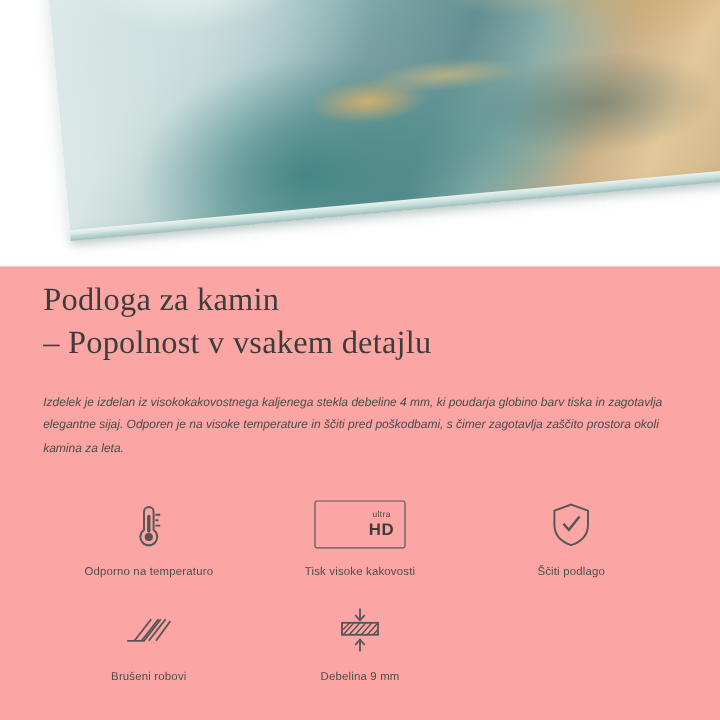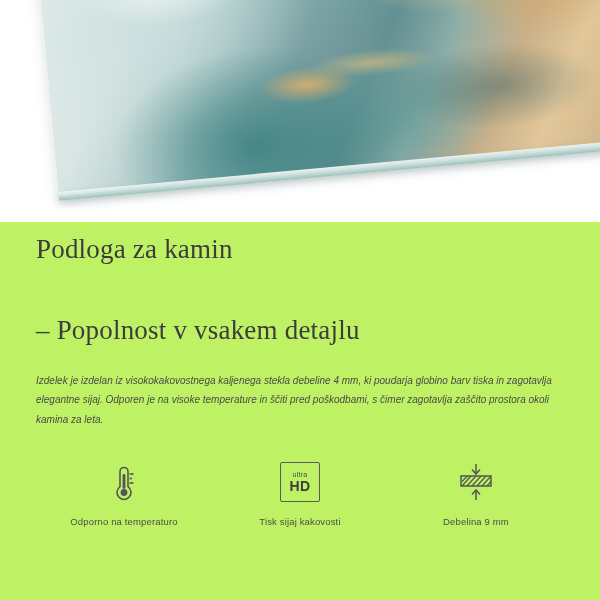--- a/index.html
+++ b/index.html
@@ -12,21 +12,21 @@
     background: #ffffff;
     font-family: "Liberation Sans", sans-serif;
     color: #3a3a3a;
     overflow: hidden;
   }
 
   .page {
     position: relative;
     width: 600px;
     height: 600px;
-    background: #bef264;
+    background: #fca5a5;
   }
 
   
   .hero {
     position: relative;
     width: 600px;
     height: 222px;
     overflow: hidden;
     background: #ffffff;
   }
@@ -132,21 +132,20 @@
     padding-top: 10px;
     font-family: "Liberation Serif", serif;
     font-weight: 400;
     font-size: 27px;
     line-height: 1.33;
     color: #3c3c3c;
     letter-spacing: 0.2px;
   }
   .headline .line2 {
     display: block;
-    margin-top: 45px;
   }
 
   .body-copy {
     margin: 22px 0 0 0;
     font-size: 10px;
     line-height: 1.95;
     color: #4a4a4a;
     max-width: 528px;
     font-style: italic;
   }
@@ -185,20 +184,21 @@
   .hd-badge {
     width: 38px;
     height: 38px;
     border: 1.6px solid #5a5a5a;
     border-radius: 2px;
     display: flex;
     flex-direction: column;
     align-items: center;
     justify-content: center;
     line-height: 1;
+    padding-left: 36px;
   }
   .hd-badge .ultra {
     font-size: 7px;
     letter-spacing: 0.3px;
     color: #4a4a4a;
     margin-bottom: 1px;
   }
   .hd-badge .hd {
     font-size: 14px;
     font-weight: 700;
@@ -247,25 +247,46 @@
         <div class="cap">Odporno na temperaturo</div>
       </div>
 
       <div class="feature">
         <div class="ico">
           <div class="hd-badge">
             <span class="ultra">ultra</span>
             <span class="hd">HD</span>
           </div>
         </div>
-        <div class="cap">Tisk sijaj kakovosti</div>
-      </div>
-
-
-
+        <div class="cap">Tisk visoke kakovosti</div>
+      </div>
+
+      <div class="feature">
+        <div class="ico">
+          <svg width="38" height="42" viewBox="0 0 38 42" fill="none" stroke="#555" stroke-width="1.6">
+            <path d="M19 4.5 L33 9.5 V21c0 9-6.2 14.6-14 17.2C11.2 35.6 5 30 5 21V9.5z"></path>
+            <polyline points="12.5,20.5 17,25.5 26,14.5" stroke-width="2"></polyline>
+          </svg>
+        </div>
+        <div class="cap">Ščiti podlago</div>
+      </div>
+
+
+      <div class="feature">
+        <div class="ico">
+          <svg width="44" height="34" viewBox="0 0 44 34" fill="none" stroke="#555" stroke-width="1.5">
+            <path d="M4 26 L18 26 L32 8"></path>
+            <path d="M10 26 L24 8"></path>
+            <path d="M16 26 L30 8"></path>
+            <path d="M22 26 L36 8"></path>
+            <path d="M28 26 L40 9.5"></path>
+          </svg>
+        </div>
+        <div class="cap">Brušeni robovi</div>
+      </div>
 
       <div class="feature">
         <div class="ico">
           <svg width="42" height="42" viewBox="0 0 42 42" fill="none" stroke="#555" stroke-width="1.5">
             <line x1="21" y1="3" x2="21" y2="12"></line>
             <polyline points="17,8.5 21,13 25,8.5"></polyline>
             <rect x="6" y="15" width="30" height="10" fill="none"></rect>
             <path d="M7 25 L16 15 M12 25 L21 15 M17 25 L26 15 M22 25 L31 15 M27 25 L36 15 M32 25 L36 20.5 M7 20.5 L12.5 15" stroke-width="1.2"></path>
             <line x1="21" y1="39" x2="21" y2="29"></line>
             <polyline points="17,33.5 21,29 25,33.5"></polyline>

